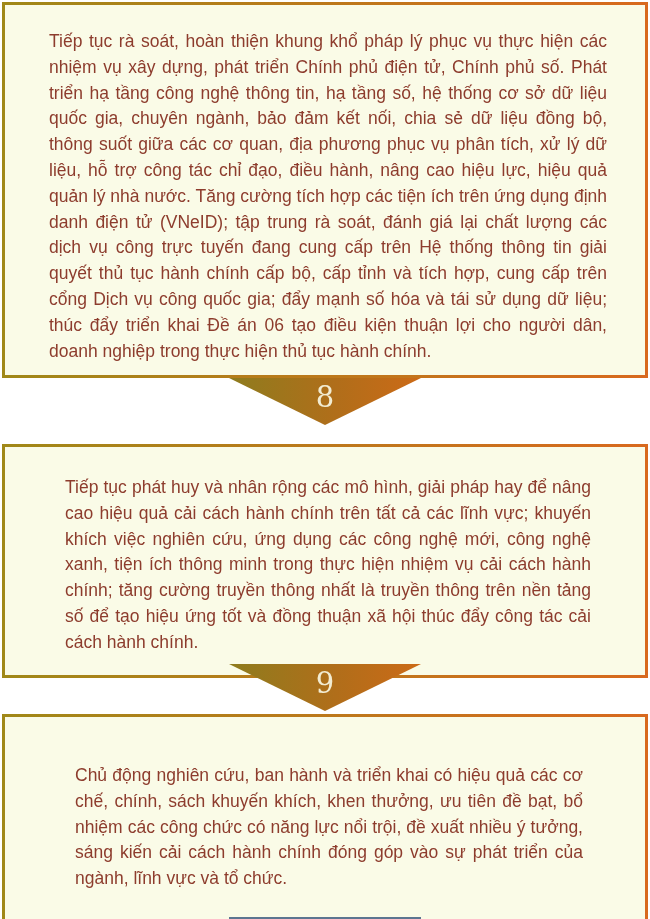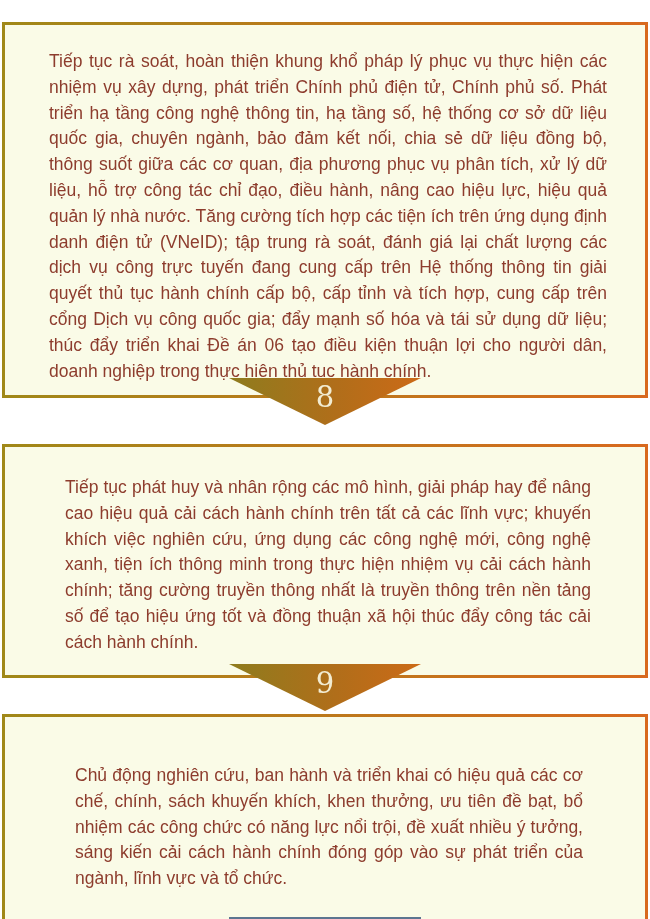--- a/index.html
+++ b/index.html
@@ -23,21 +23,21 @@
     border: 3px solid;
     border-image: linear-gradient(90deg, #a08818, #d8691e) 1;
   }
   .content-box p {
     margin: 0;
     color: #8d3c2d;
     font-size: 17.5px;
     line-height: 25.8px;
     text-align: justify;
   }
-  #box-1 { top: 2px;   height: 376px; padding: 24px 38px 10px 44px; margin-top: 20px; }
+  #box-1 { top: 2px;   height: 376px; padding: 24px 38px 10px 44px; }
   #box-2 { top: 444px; height: 234px; padding: 28px 54px 10px 60px; }
   #box-3 { top: 714px; height: 257px; padding: 46px 62px 10px 70px; }
 
   .down-arrow {
     position: absolute;
     left: 229px;
     width: 192px;
     height: 47px;
   }
   #arrow-1 { top: 378px; }

